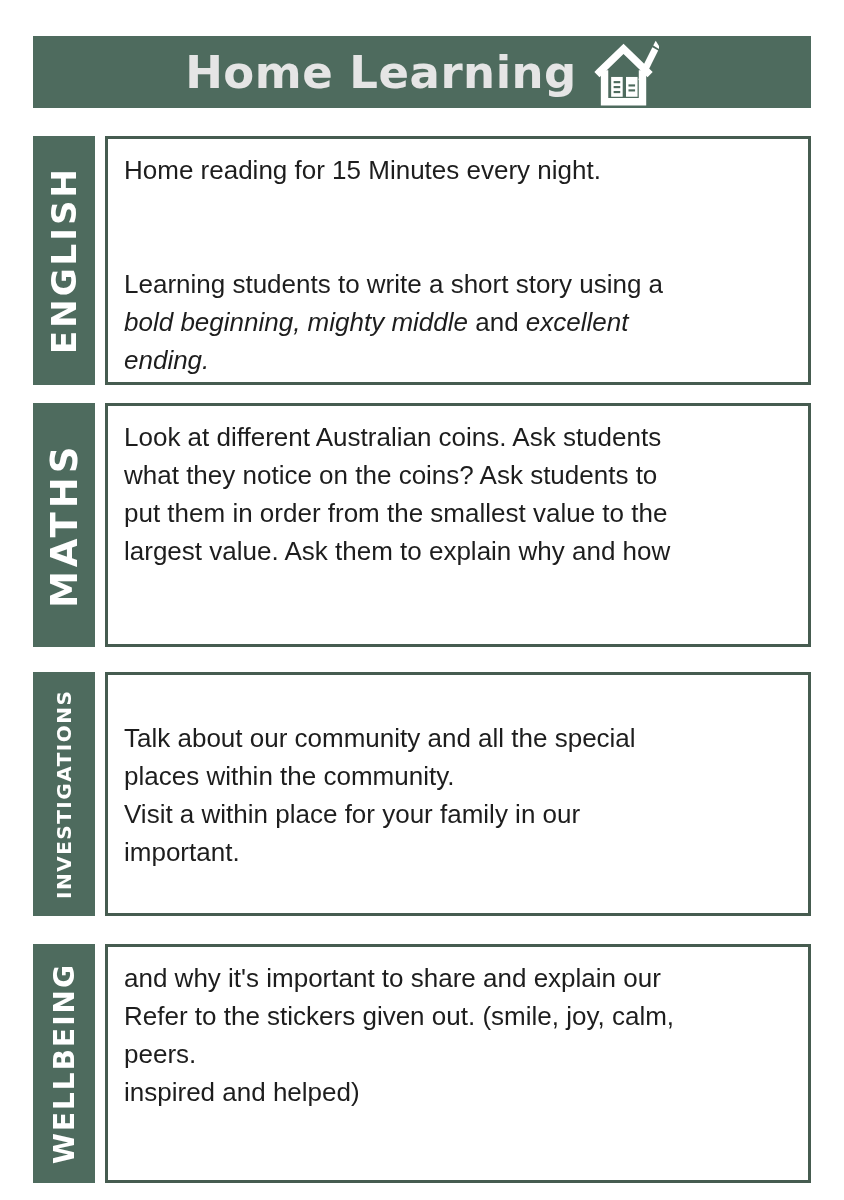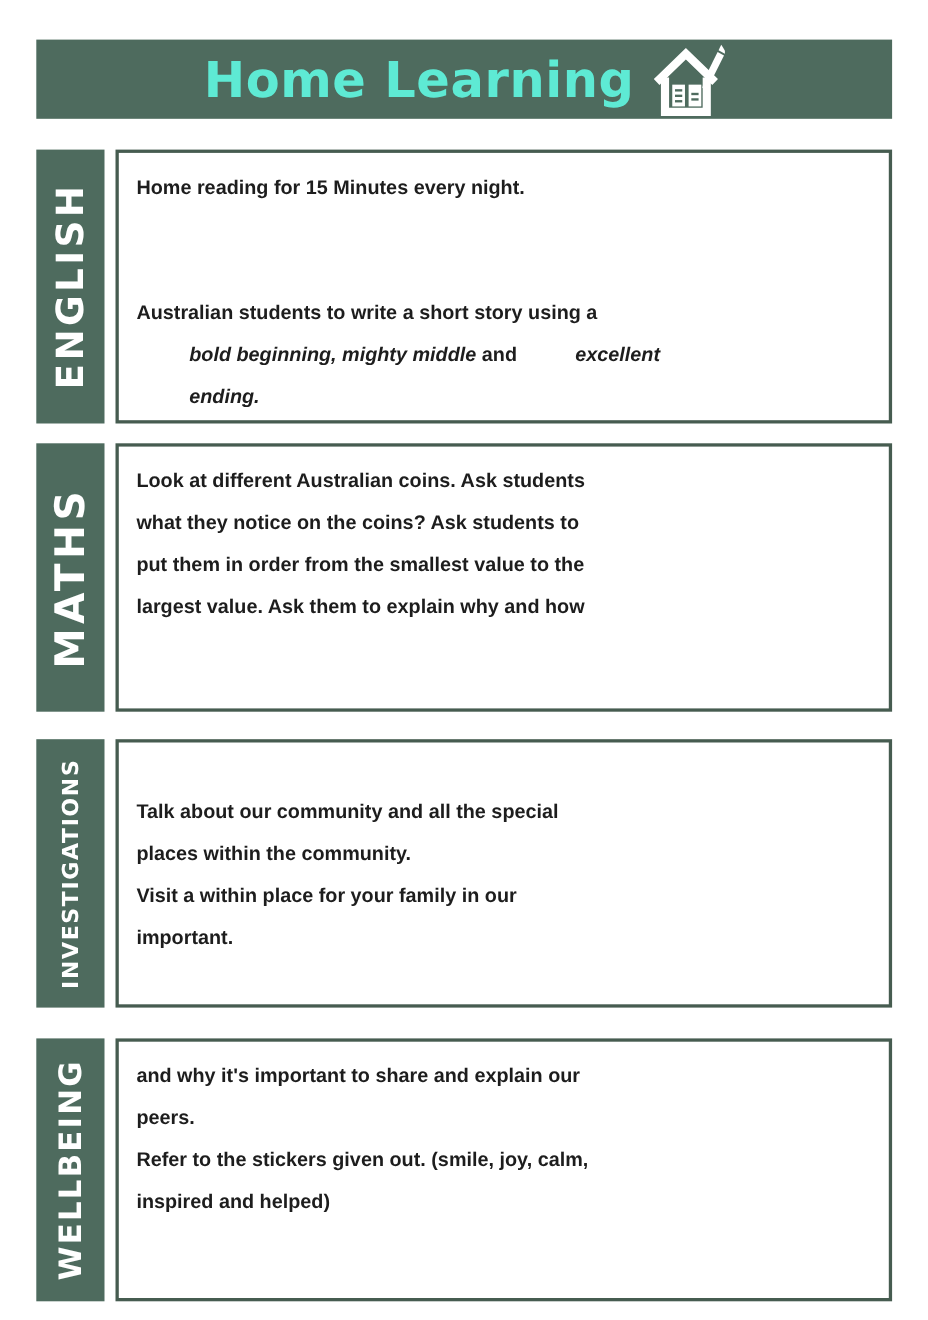--- a/index.html
+++ b/index.html
@@ -23,21 +23,21 @@
     display: flex;
     align-items: center;
     justify-content: center;
     gap: 16px;
     margin-bottom: 28px;
   }
   .header-title {
     font-family: "DejaVu Sans", sans-serif;
     font-weight: 700;
     font-size: 45px;
-    color: #5eead4;
+    color: #e5e5e5;
     line-height: 1;
     letter-spacing: 0.5px;
   }
   .header-icon { width: 66px; height: 70px; display: block; }
   
   .section-row {
     display: flex;
     gap: 10px;
   }
   .section-row.english        { height: 249px; }
@@ -63,27 +63,26 @@
   .investigations .section-label { font-size: 20px; letter-spacing: 1.5px; }
   .wellbeing      .section-label { font-size: 28px; letter-spacing: 2px; }
   .section-box {
     flex: 1;
     border: 3px solid #465c50;
     background: #ffffff;
     padding: 12px 16px 0 16px;
   }
   .investigations .section-box { padding-top: 44px; }
   .text-line {
-    font-size: 18px;
+    font-size: 26px;
     line-height: 38px;
     white-space: nowrap;
-    font-weight: bold;
   }
   .text-line.blank { height: 38px; }
-  .text-line em { font-style: italic; margin-left: 48px; }
+  .text-line em { font-style: italic; }
 </style>
 </head>
 <body>
 
 <div class="page">
 
   <div class="header-bar">
     <div class="header-title">Home Learning</div>
     <svg class="header-icon" viewBox="0 0 80 84" xmlns="http://www.w3.org/2000/svg">
 
@@ -110,21 +109,21 @@
     </svg>
   </div>
 
   <div>
       <div class="section-row english">
         <div class="section-label">ENGLISH</div>
         <div class="section-box">
           <div class="text-line"><span>Home reading for 15 Minutes every night.</span></div>
           <div class="text-line blank"></div>
           <div class="text-line blank"></div>
-          <div class="text-line"><span>Australian students to write a short story using a</span></div>
+          <div class="text-line"><span>Learning students to write a short story using a</span></div>
           <div class="text-line"><em>bold beginning, mighty middle</em><span> and </span><em>excellent</em></div>
           <div class="text-line"><em>ending.</em></div>
         </div>
       </div>
       <div class="section-row maths">
         <div class="section-label">MATHS</div>
         <div class="section-box">
           <div class="text-line"><span>Look at different Australian coins. Ask students</span></div>
           <div class="text-line"><span>what they notice on the coins? Ask students to</span></div>
           <div class="text-line"><span>put them in order from the smallest value to the</span></div>
@@ -137,20 +136,20 @@
           <div class="text-line"><span>Talk about our community and all the special</span></div>
           <div class="text-line"><span>places within the community.</span></div>
           <div class="text-line"><span>Visit a within place for your family in our</span></div>
           <div class="text-line"><span>important.</span></div>
         </div>
       </div>
       <div class="section-row wellbeing">
         <div class="section-label">WELLBEING</div>
         <div class="section-box">
           <div class="text-line"><span>and why it's important to share and explain our</span></div>
+          <div class="text-line"><span>Refer to the stickers given out. (smile, joy, calm,</span></div>
           <div class="text-line"><span>peers.</span></div>
-          <div class="text-line"><span>Refer to the stickers given out. (smile, joy, calm,</span></div>
           <div class="text-line"><span>inspired and helped)</span></div>
         </div>
       </div>
     </div>
 
 </div>
 
 </body></html>

